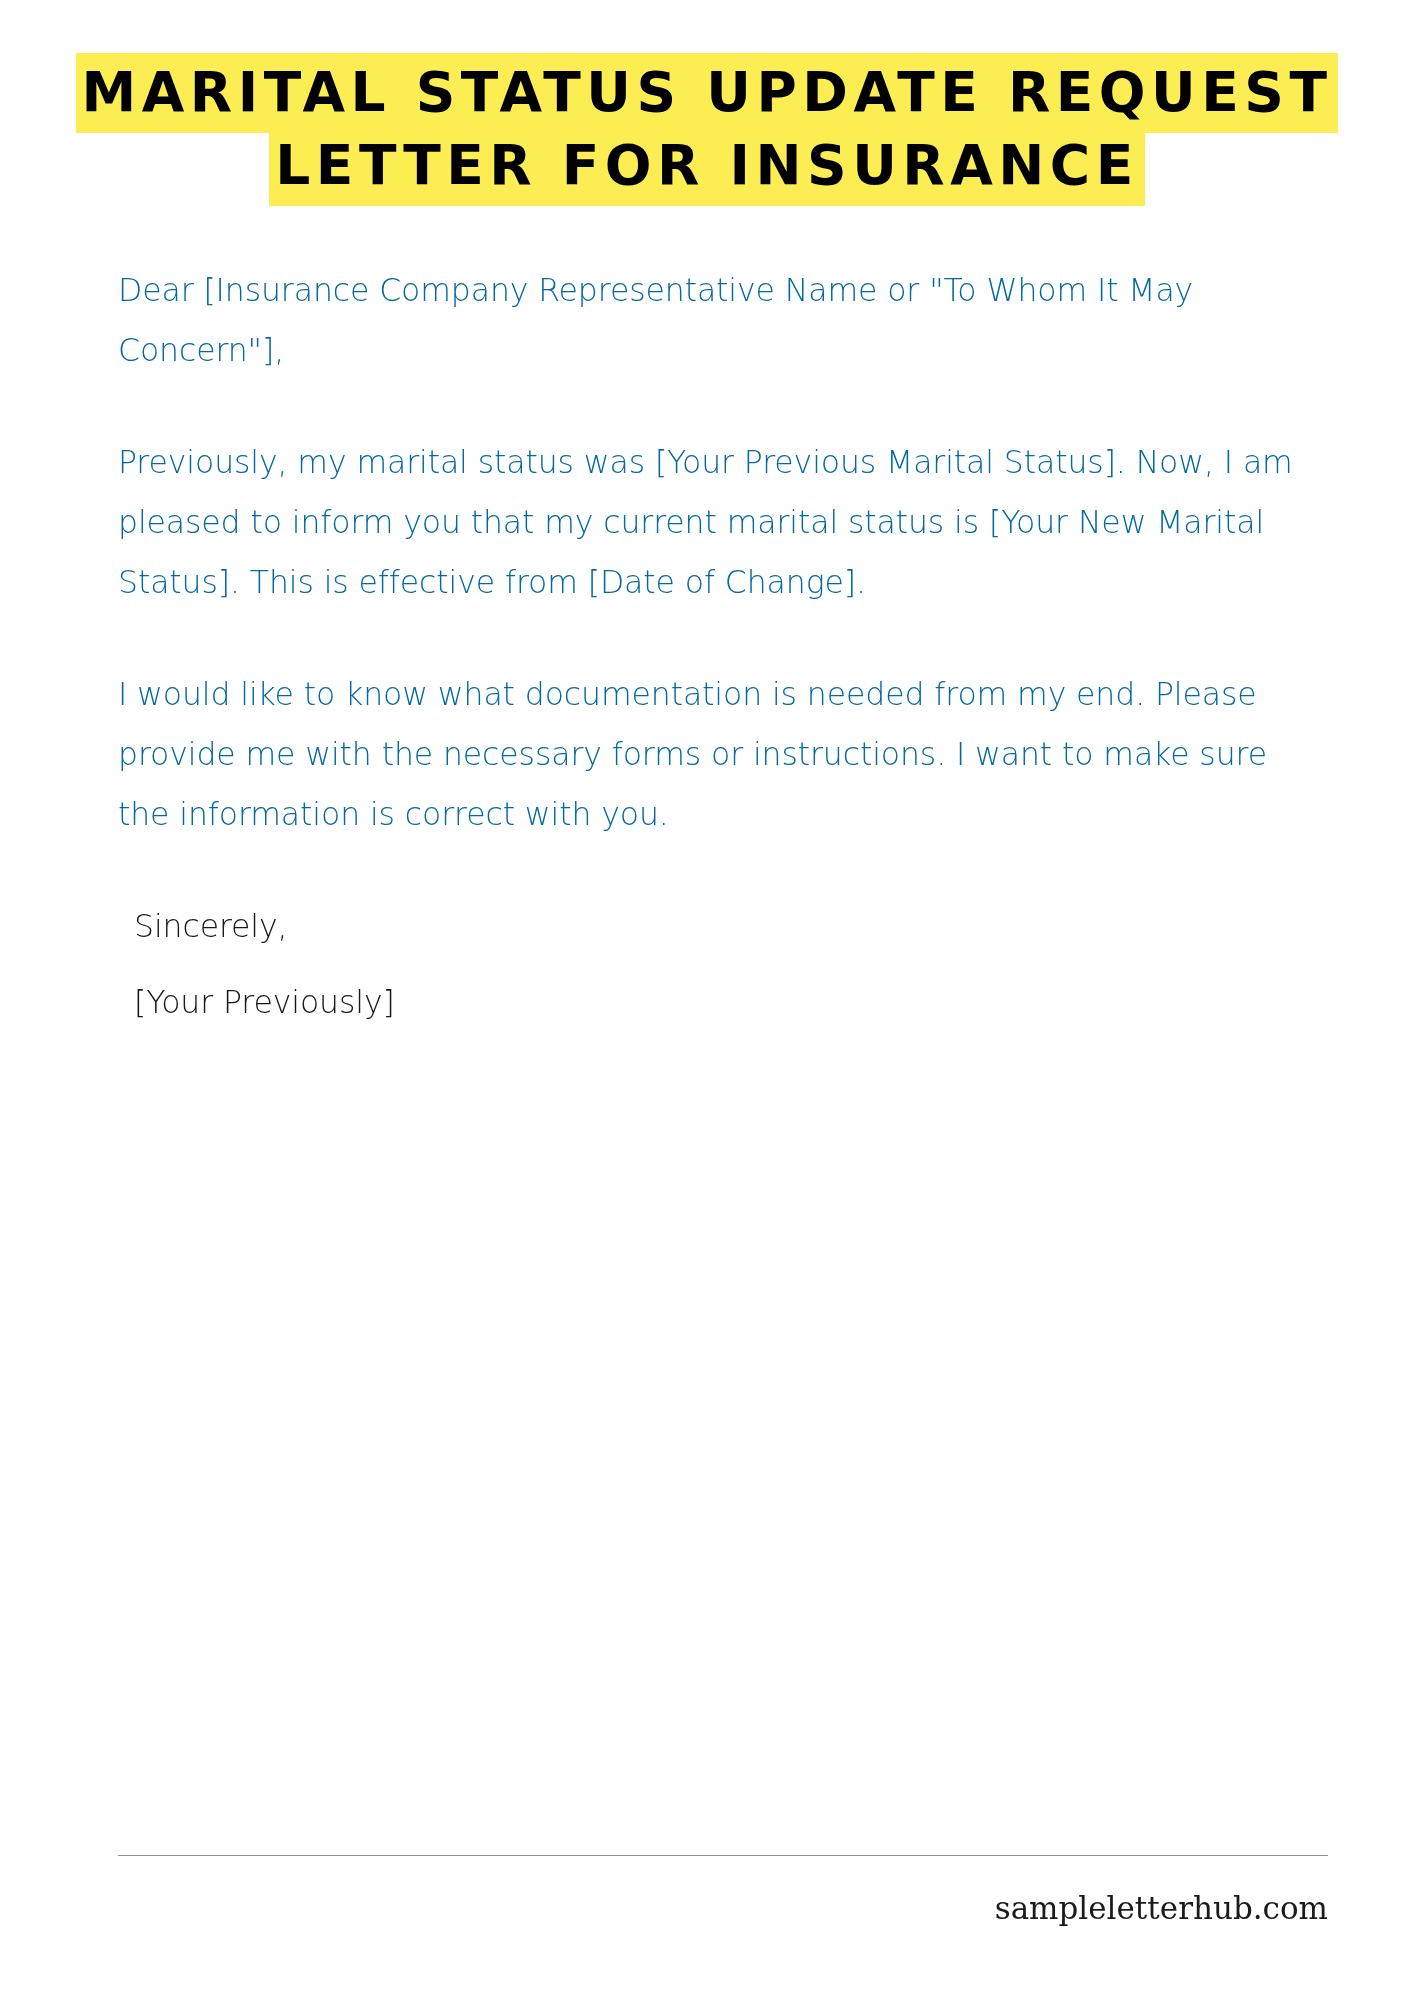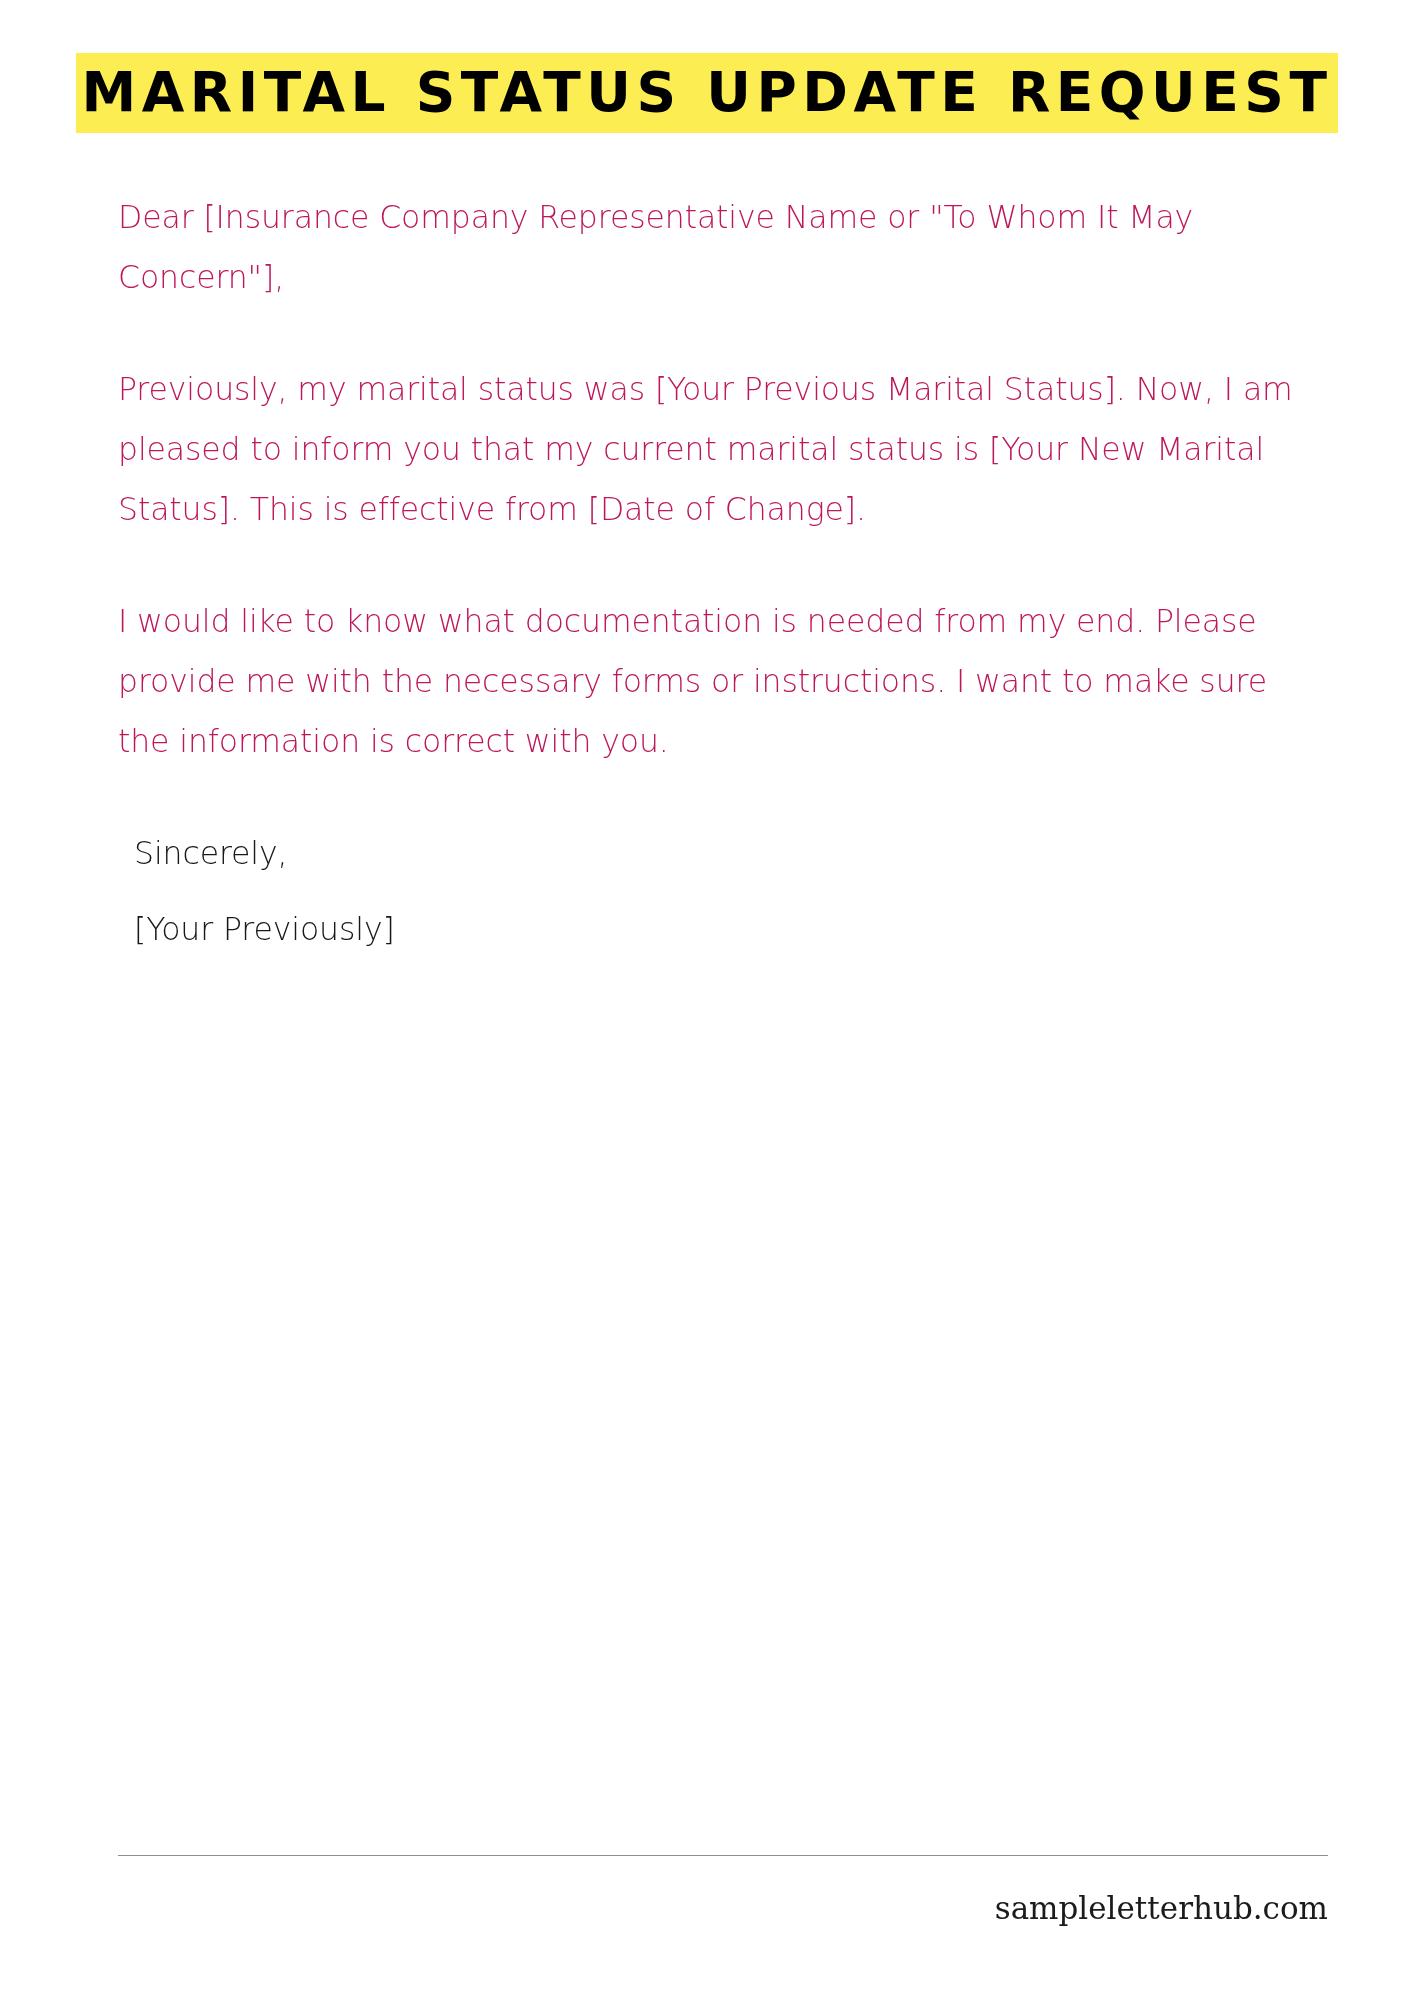--- a/index.html
+++ b/index.html
@@ -55,21 +55,21 @@
   .body-block {
     padding: 0 86px 0 118px;
     margin-top: 58px;
   }
 
   .para {
     font-family: "DejaVu Sans", sans-serif;
     font-weight: 300;
     font-size: 31.5px;
     line-height: 60px;
-    color: #be185d;
+    color: #0369a1;
     margin: 0 0 52px 0;
     letter-spacing: -0.1px;
     text-align: left;
   }
 
   .sig-line {
     font-family: "DejaVu Sans", sans-serif;
     font-weight: 300;
     font-size: 31.5px;
     line-height: 60px;
@@ -108,20 +108,23 @@
 </style>
 </head>
 <body>
 
 <div class="page">
 
   <div class="title-block">
     <div class="title-wrap">
       <span class="title-line">Marital Status Update Request</span>
     </div>
+    <div class="title-wrap">
+      <span class="title-line">Letter for Insurance</span>
+    </div>
   </div>
 
   <div class="body-block">
 
     <p class="para">Dear [Insurance Company Representative Name or "To Whom It May Concern"],</p>
 
 
     <p class="para">Previously, my marital status was [Your Previous Marital Status]. Now, I am pleased to inform you that my current marital status is [Your New Marital Status]. This is effective from [Date of Change].</p>
 
     <p class="para">I would like to know what documentation is needed from my end. Please provide me with the necessary forms or instructions. I want to make sure the information is correct with you.</p>

